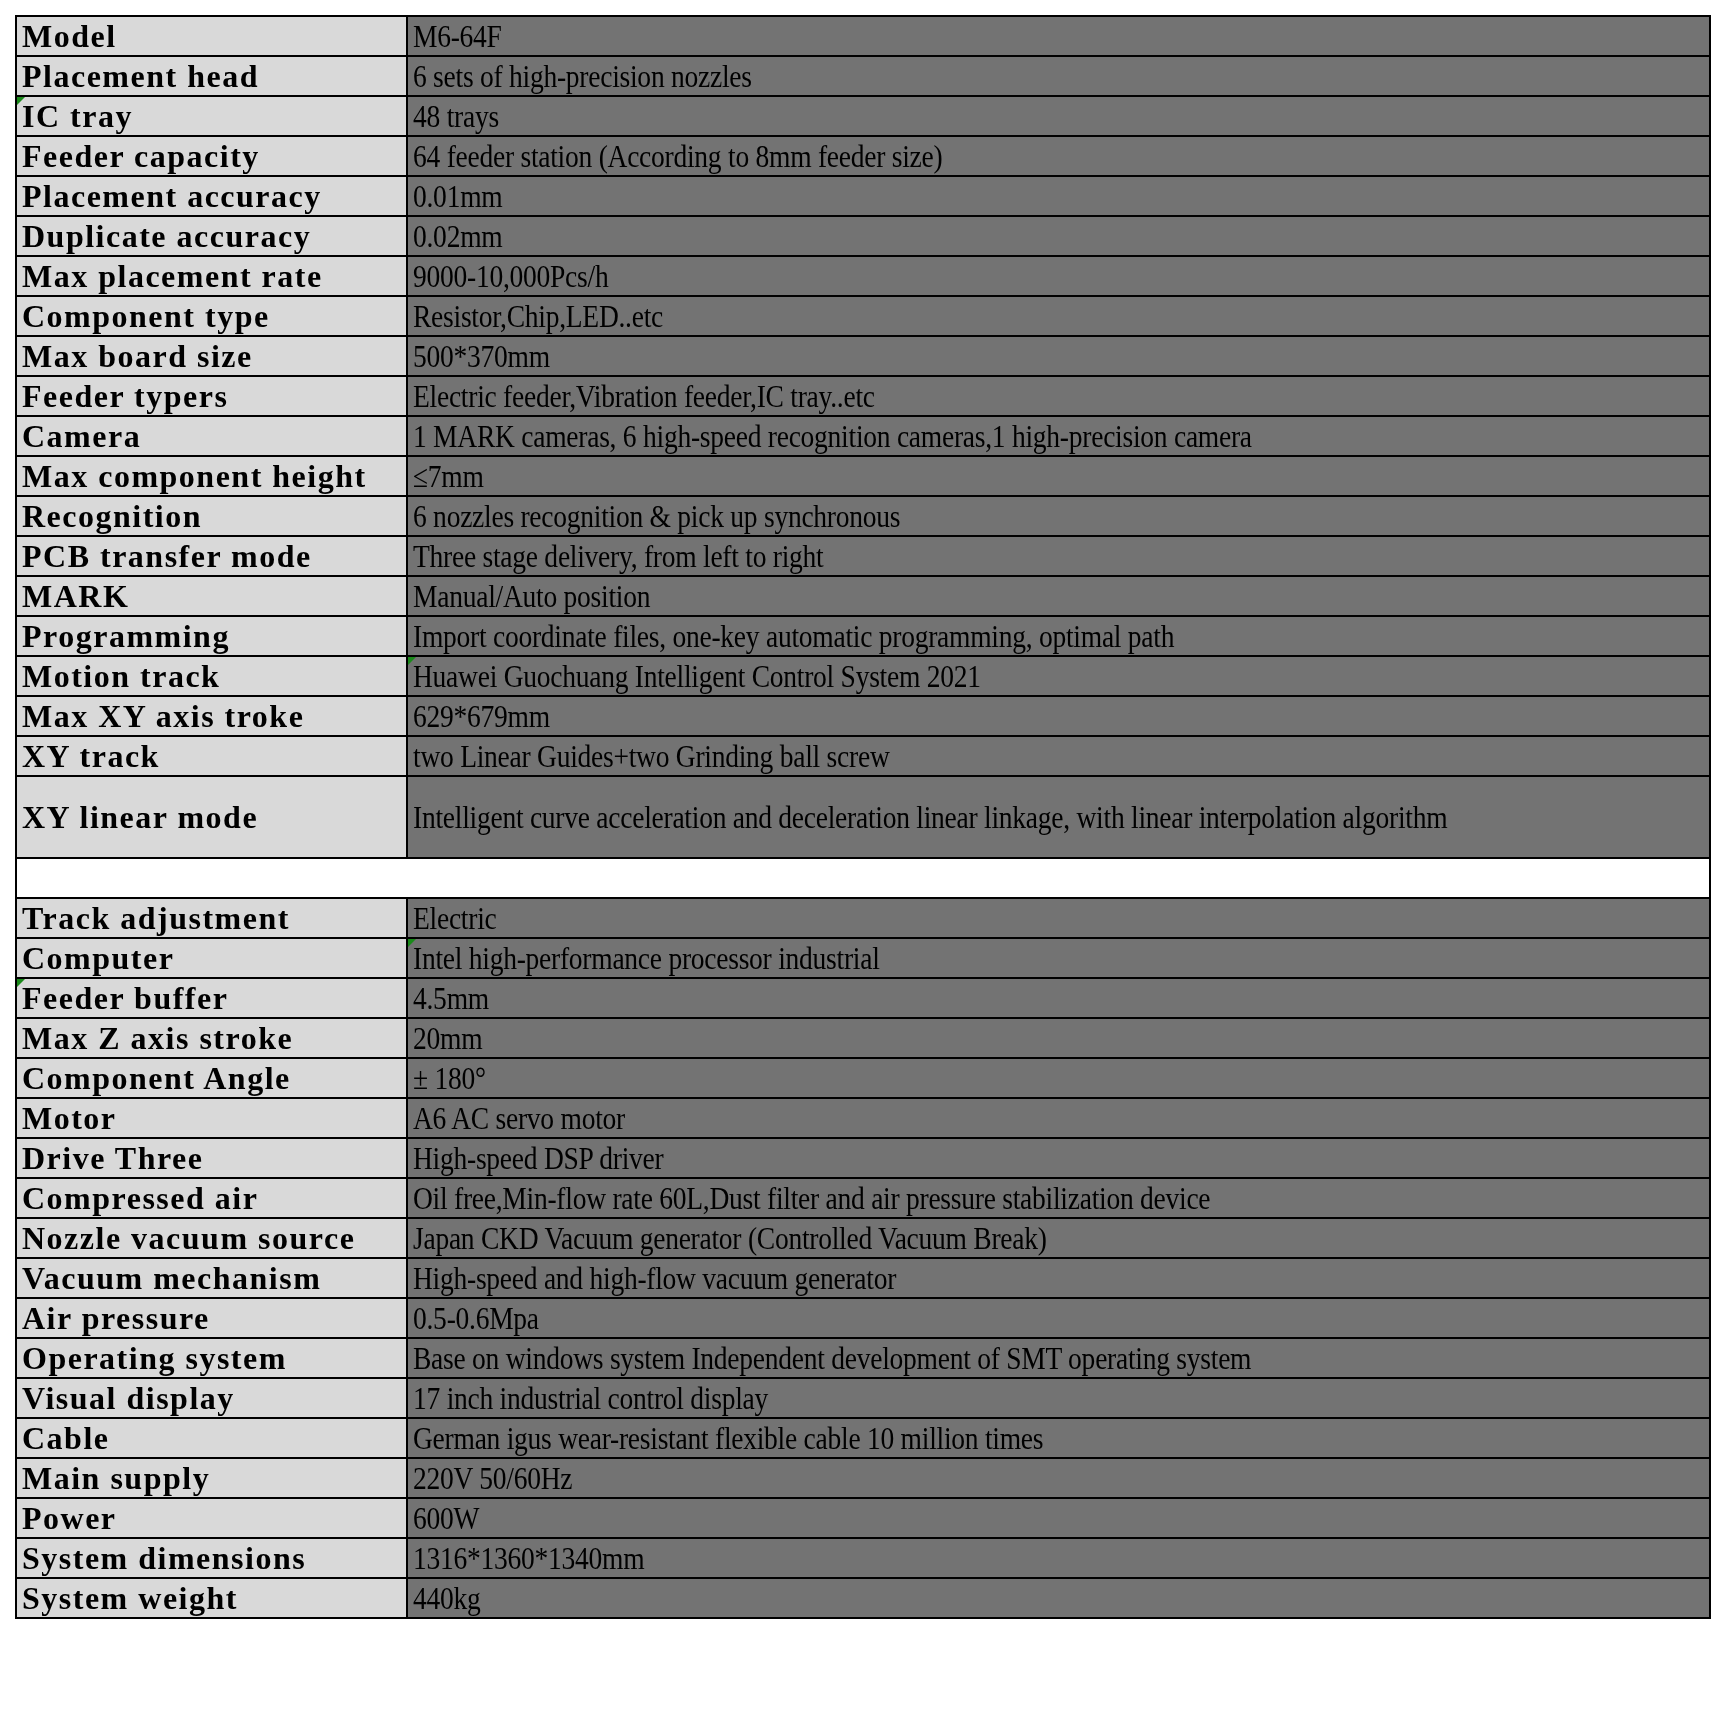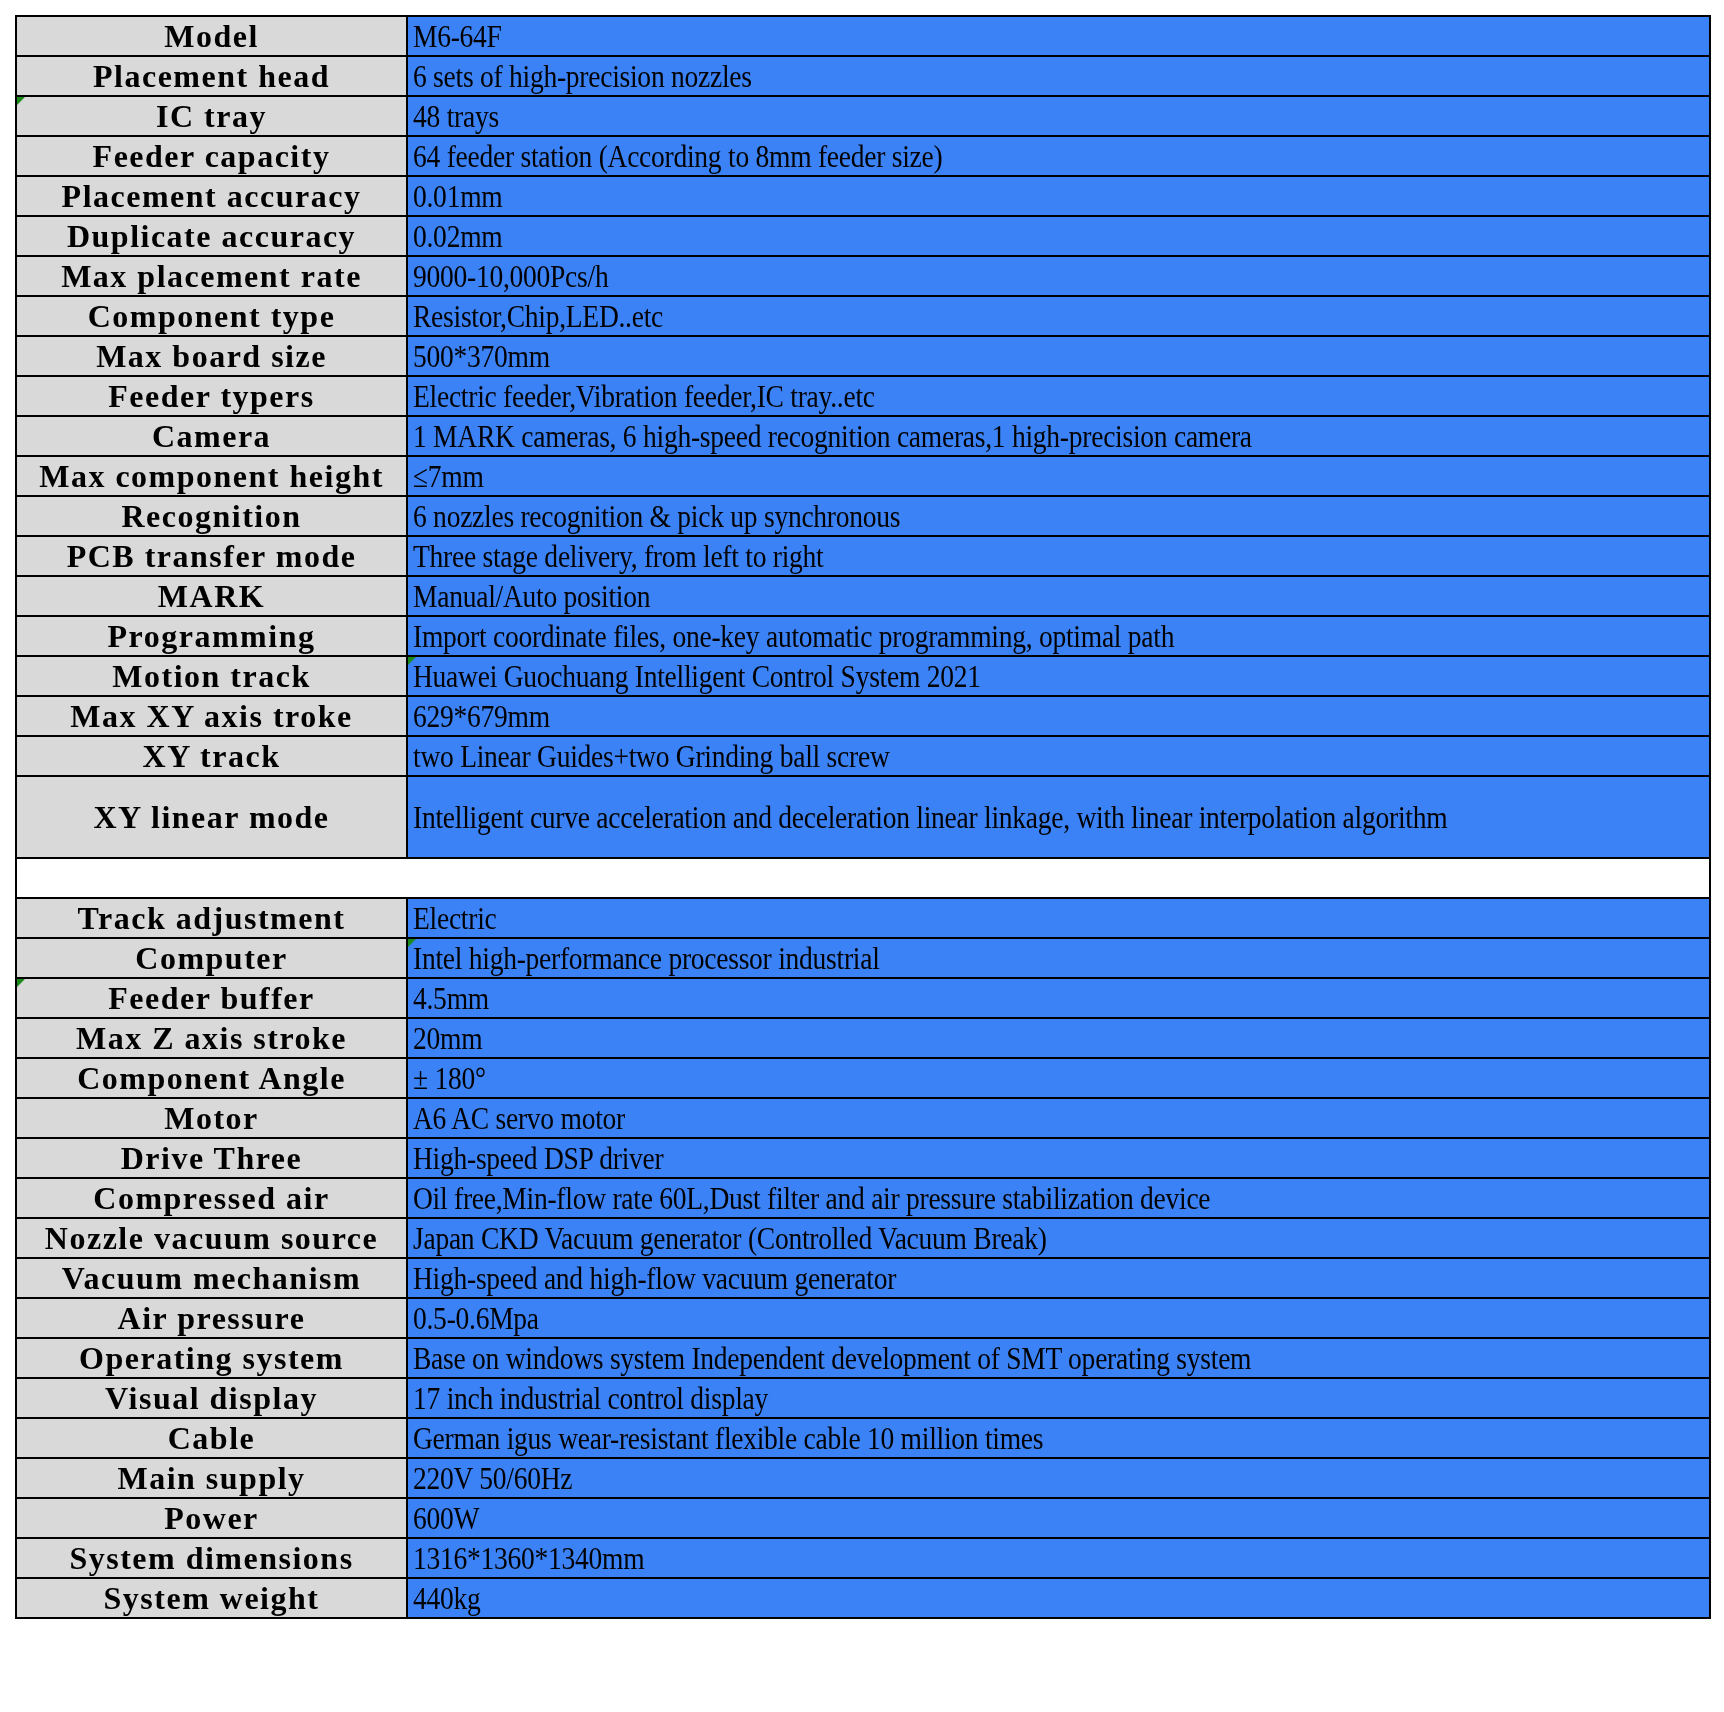--- a/index.html
+++ b/index.html
@@ -32,24 +32,23 @@
       vertical-align: middle;
       white-space: nowrap;
       overflow: hidden;
       position: relative;
     }
     .spec-table td.label {
       width: 379px;
       background: #d9d9d9;
       font-weight: bold;
       letter-spacing: 1.5px;
-      text-align: center;
     }
     .spec-table td.value {
-      background: #3b82f6;
+      background: #737373;
       font-weight: normal;
       letter-spacing: -0.3px;
       transform-origin: left center;
     }
     .spec-table td.value span {
       display: inline-block;
       transform: scaleX(0.86);
       transform-origin: left center;
     }
     .spec-table tr.tall td {

